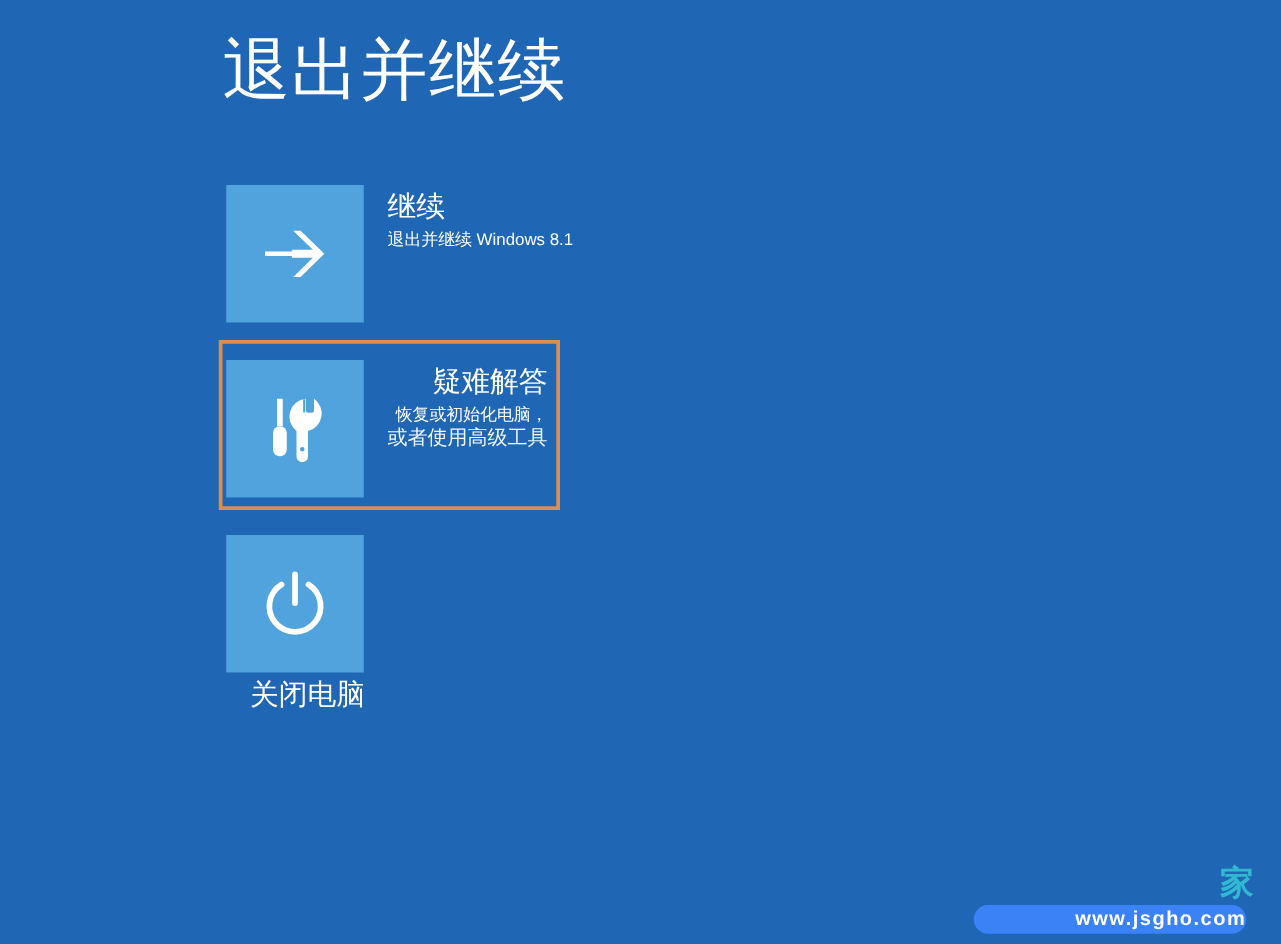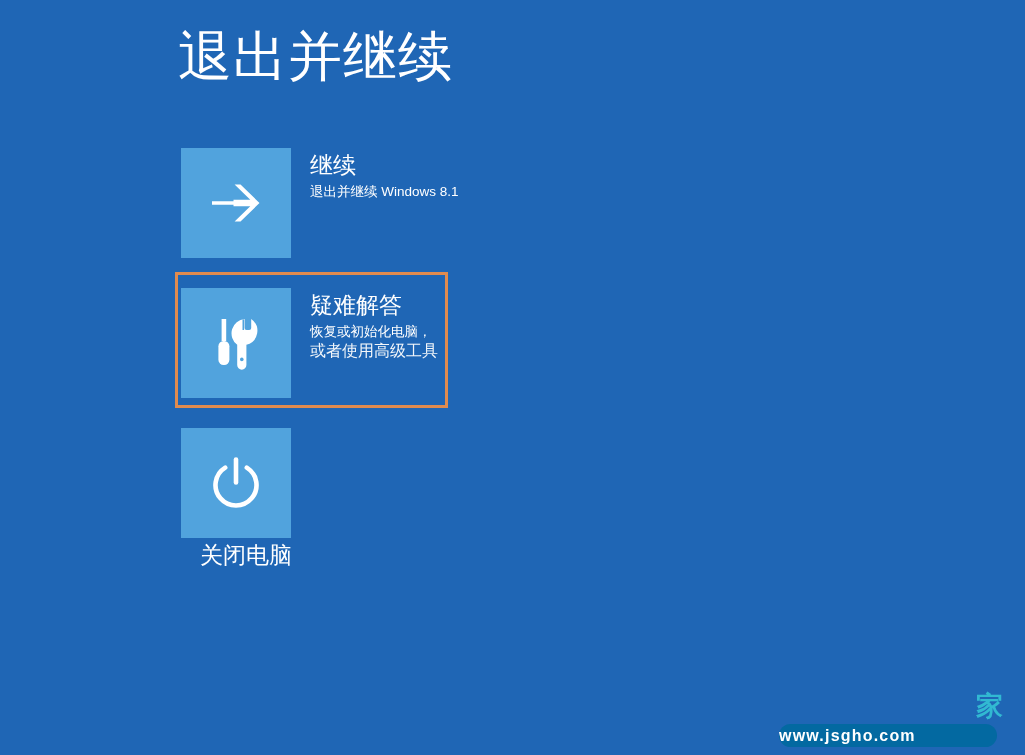--- a/index.html
+++ b/index.html
@@ -37,21 +37,21 @@
     width: 100%;
   }
   .option-row {
     position: absolute;
     left: 181px;
     display: flex;
     align-items: flex-start;
     height: 110px;
   }
   .option-row[data-row="0"] { top: 0px; }
-  .option-row[data-row="1"] { top: 140px; }
+  .option-row[data-row="1"] { top: 140px; text-align: right; }
   .option-row[data-row="2"] { top: 280px; flex-direction: column; }
 
   .option-tile {
     width: 110px;
     height: 110px;
     background: #51a3dd;
     flex: 0 0 110px;
     display: flex;
     align-items: center;
     justify-content: center;
@@ -126,25 +126,25 @@
     color: #3cc757;
     letter-spacing: -1px;
     text-shadow: 0 0 1px #2ab24a;
   }
   .wm-pill {
     position: absolute;
     left: 8px;
     top: 41px;
     width: 218px;
     height: 23px;
-    background: #0369a1;
+    background: #3b82f6;
     border-radius: 12px;
     display: flex;
     align-items: center;
-    justify-content: flex-start;
+    justify-content: flex-end;
   }
   .wm-pill-text {
     color: #ffffff;
     font-size: 16px;
     font-weight: 700;
     letter-spacing: 1.2px;
     line-height: 23px;
   }
 </style>
 </head>

